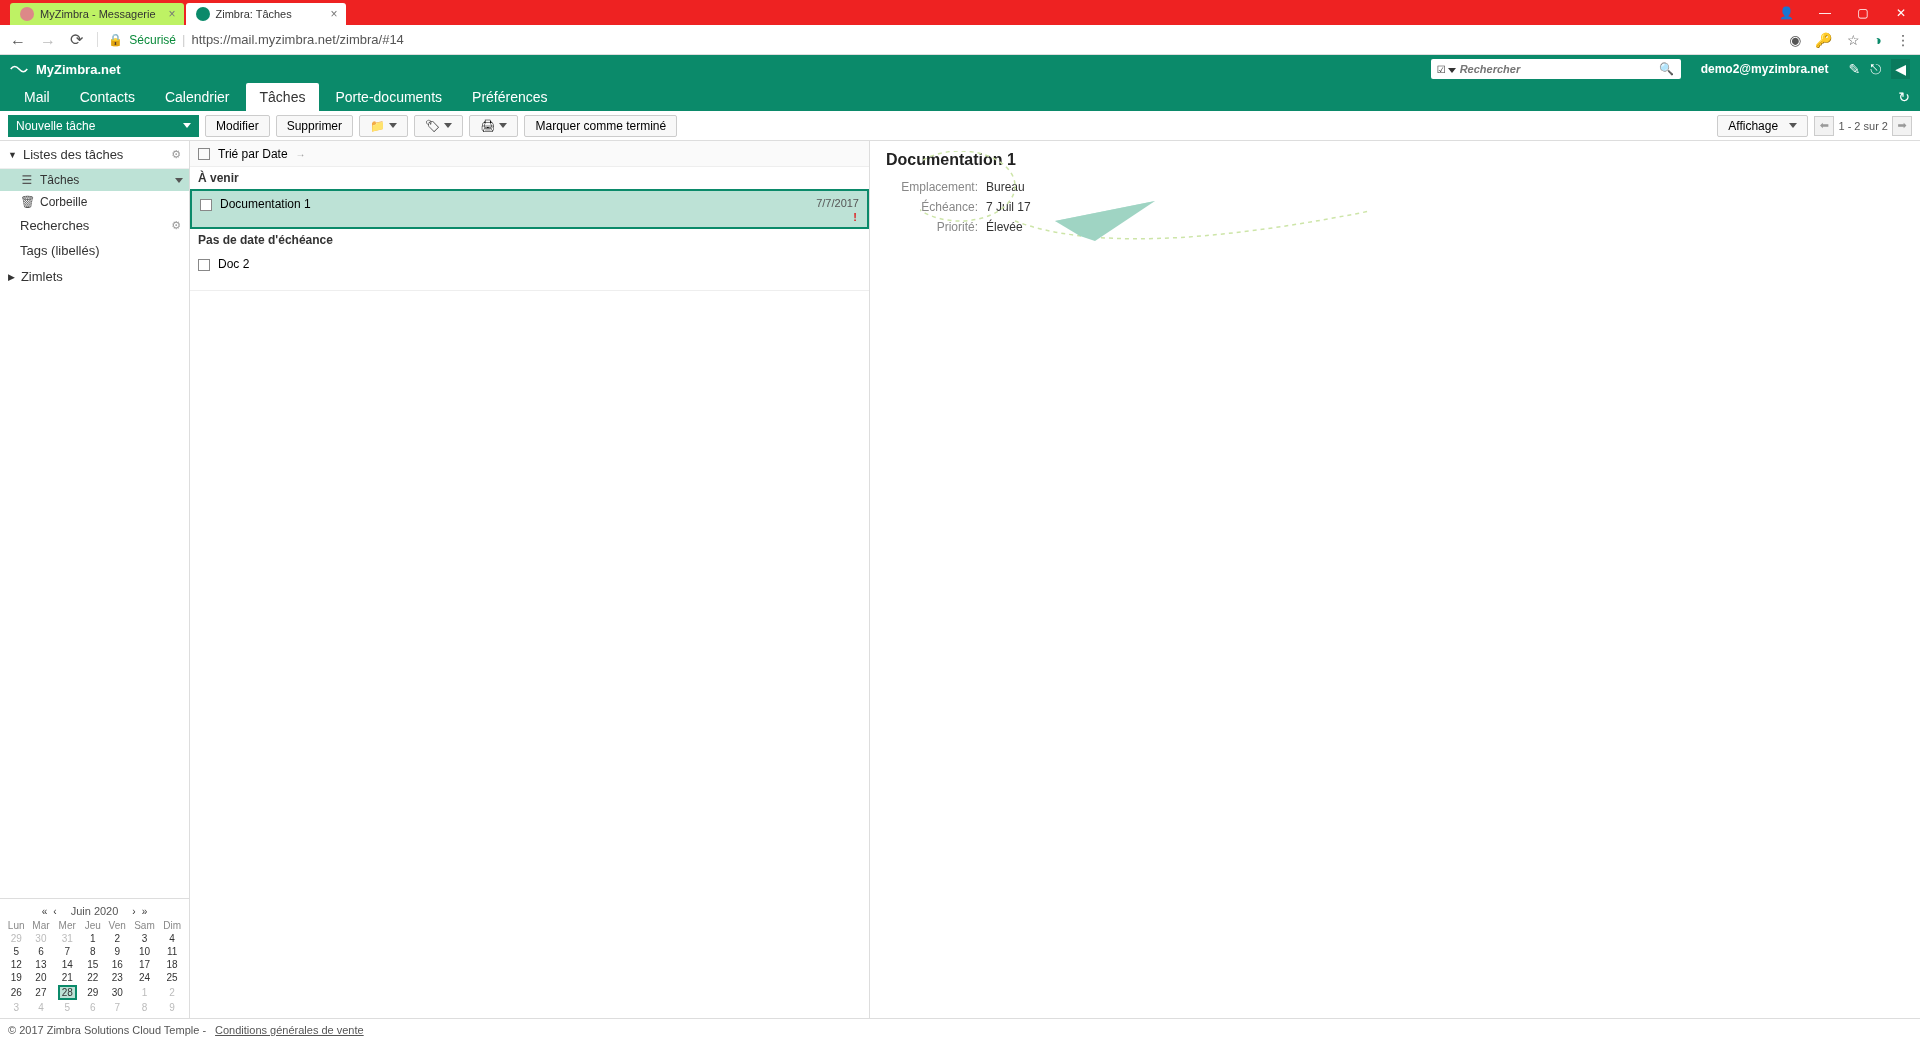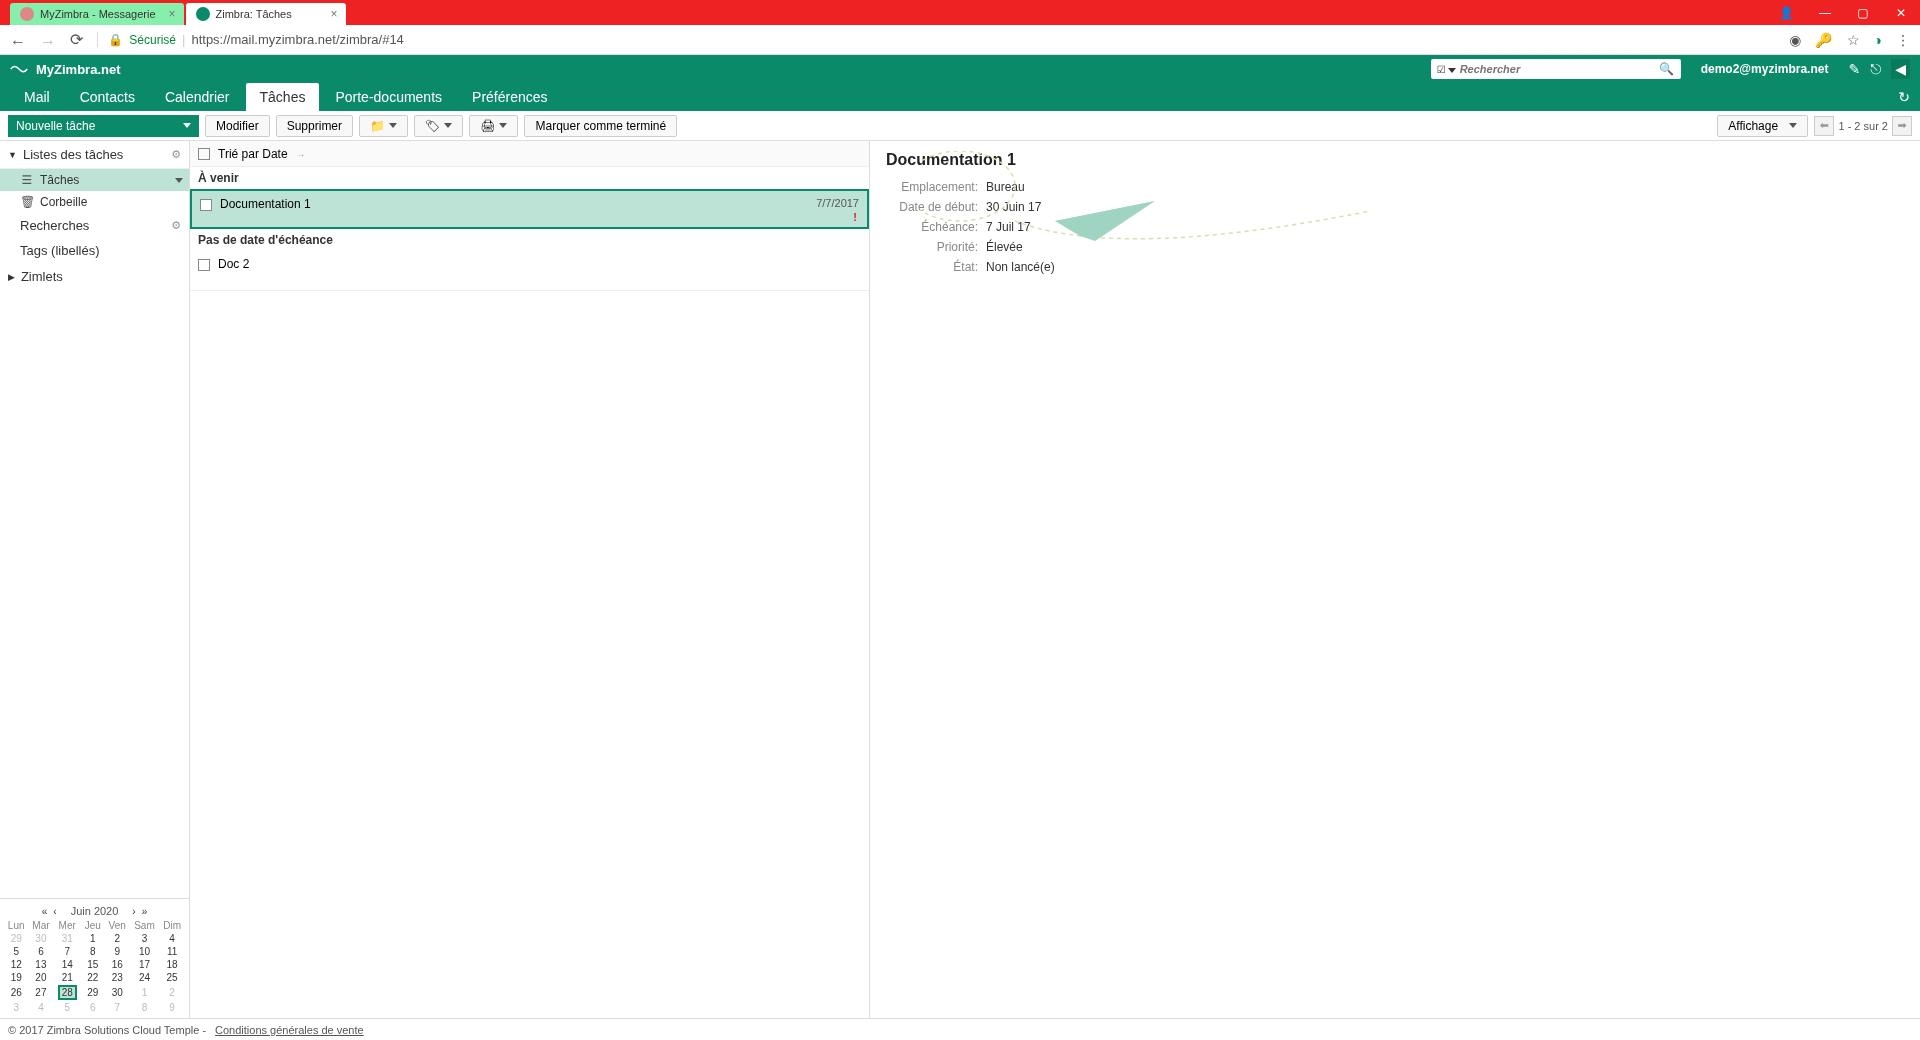--- a/index.html
+++ b/index.html
@@ -2,21 +2,21 @@
 <html><head>
 <meta charset="utf-8">
 <style>
 * { box-sizing: border-box; margin: 0; padding: 0; font-family: "Segoe UI", Arial, sans-serif; }
 body { width: 1920px; height: 1040px; overflow: hidden; background: #fff; font-size: 12px; }
 
 
 .chrome-titlebar { height: 25px; background: #e22; display: flex; align-items: stretch; }
 .chrome-tabs { display: flex; height: 100%; align-items: flex-end; padding-left: 10px; }
 .chrome-tab { height: 22px; padding: 0 28px 0 10px; display: flex; align-items: center; font-size: 11px; position: relative; border-top-left-radius: 3px; border-top-right-radius: 3px; min-width: 160px; }
-.chrome-tab.inactive { background: #86efac; color: #333; margin-right: 2px; }
+.chrome-tab.inactive { background: #bef264; color: #333; margin-right: 2px; }
 .chrome-tab.active { background: #fff; color: #333; }
 .chrome-tab .favicon { width: 14px; height: 14px; border-radius: 50%; margin-right: 6px; display: inline-block; }
 .chrome-tab .close { position: absolute; right: 8px; font-size: 12px; color: #777; }
 .chrome-titlebar .spacer { flex: 1; }
 .chrome-winctrl { display: flex; align-items: center; color: #fff; }
 .chrome-winctrl span { width: 38px; text-align: center; font-size: 12px; }
 
 
 .chrome-addr { height: 30px; background: #fff; border-bottom: 1px solid #ddd; display: flex; align-items: center; padding: 0 10px; gap: 14px; }
 .chrome-addr .navbtn { color: #555; font-size: 16px; }
@@ -337,34 +337,26 @@
       <path d="M95 70 Q200 110 450 60" fill="none" stroke="#cde5a8" stroke-width="1.5" stroke-dasharray="4 4"></path>
       <polygon points="135,70 235,50 170,80" fill="#bde2d6"></polygon>
       <polygon points="135,70 235,50 175,90 160,85" fill="#9fd4c3"></polygon>
     </svg>
     <h2>Documentation 1</h2>
     <div class="detail-row">
         <span class="lbl">Emplacement:</span>
         <span class="val">Bureau</span>
       </div>
     <div class="detail-row">
-        <span class="lbl">Date de début:</span>
-        <span class="val">30 Juin 17</span>
-      </div>
-    <div class="detail-row">
         <span class="lbl">Échéance:</span>
         <span class="val">7 Juil 17</span>
       </div>
     <div class="detail-row">
         <span class="lbl">Priorité:</span>
         <span class="val">Élevée</span>
       </div>
-    <div class="detail-row">
-        <span class="lbl">État:</span>
-        <span class="val">Non lancé(e)</span>
-      </div>
   </div>
 </div>
 
 <div class="footer">
   <span>© 2017 Zimbra Solutions Cloud Temple -</span>
   <a href="#">Conditions générales de vente</a>
 </div>
 
 </body></html>

